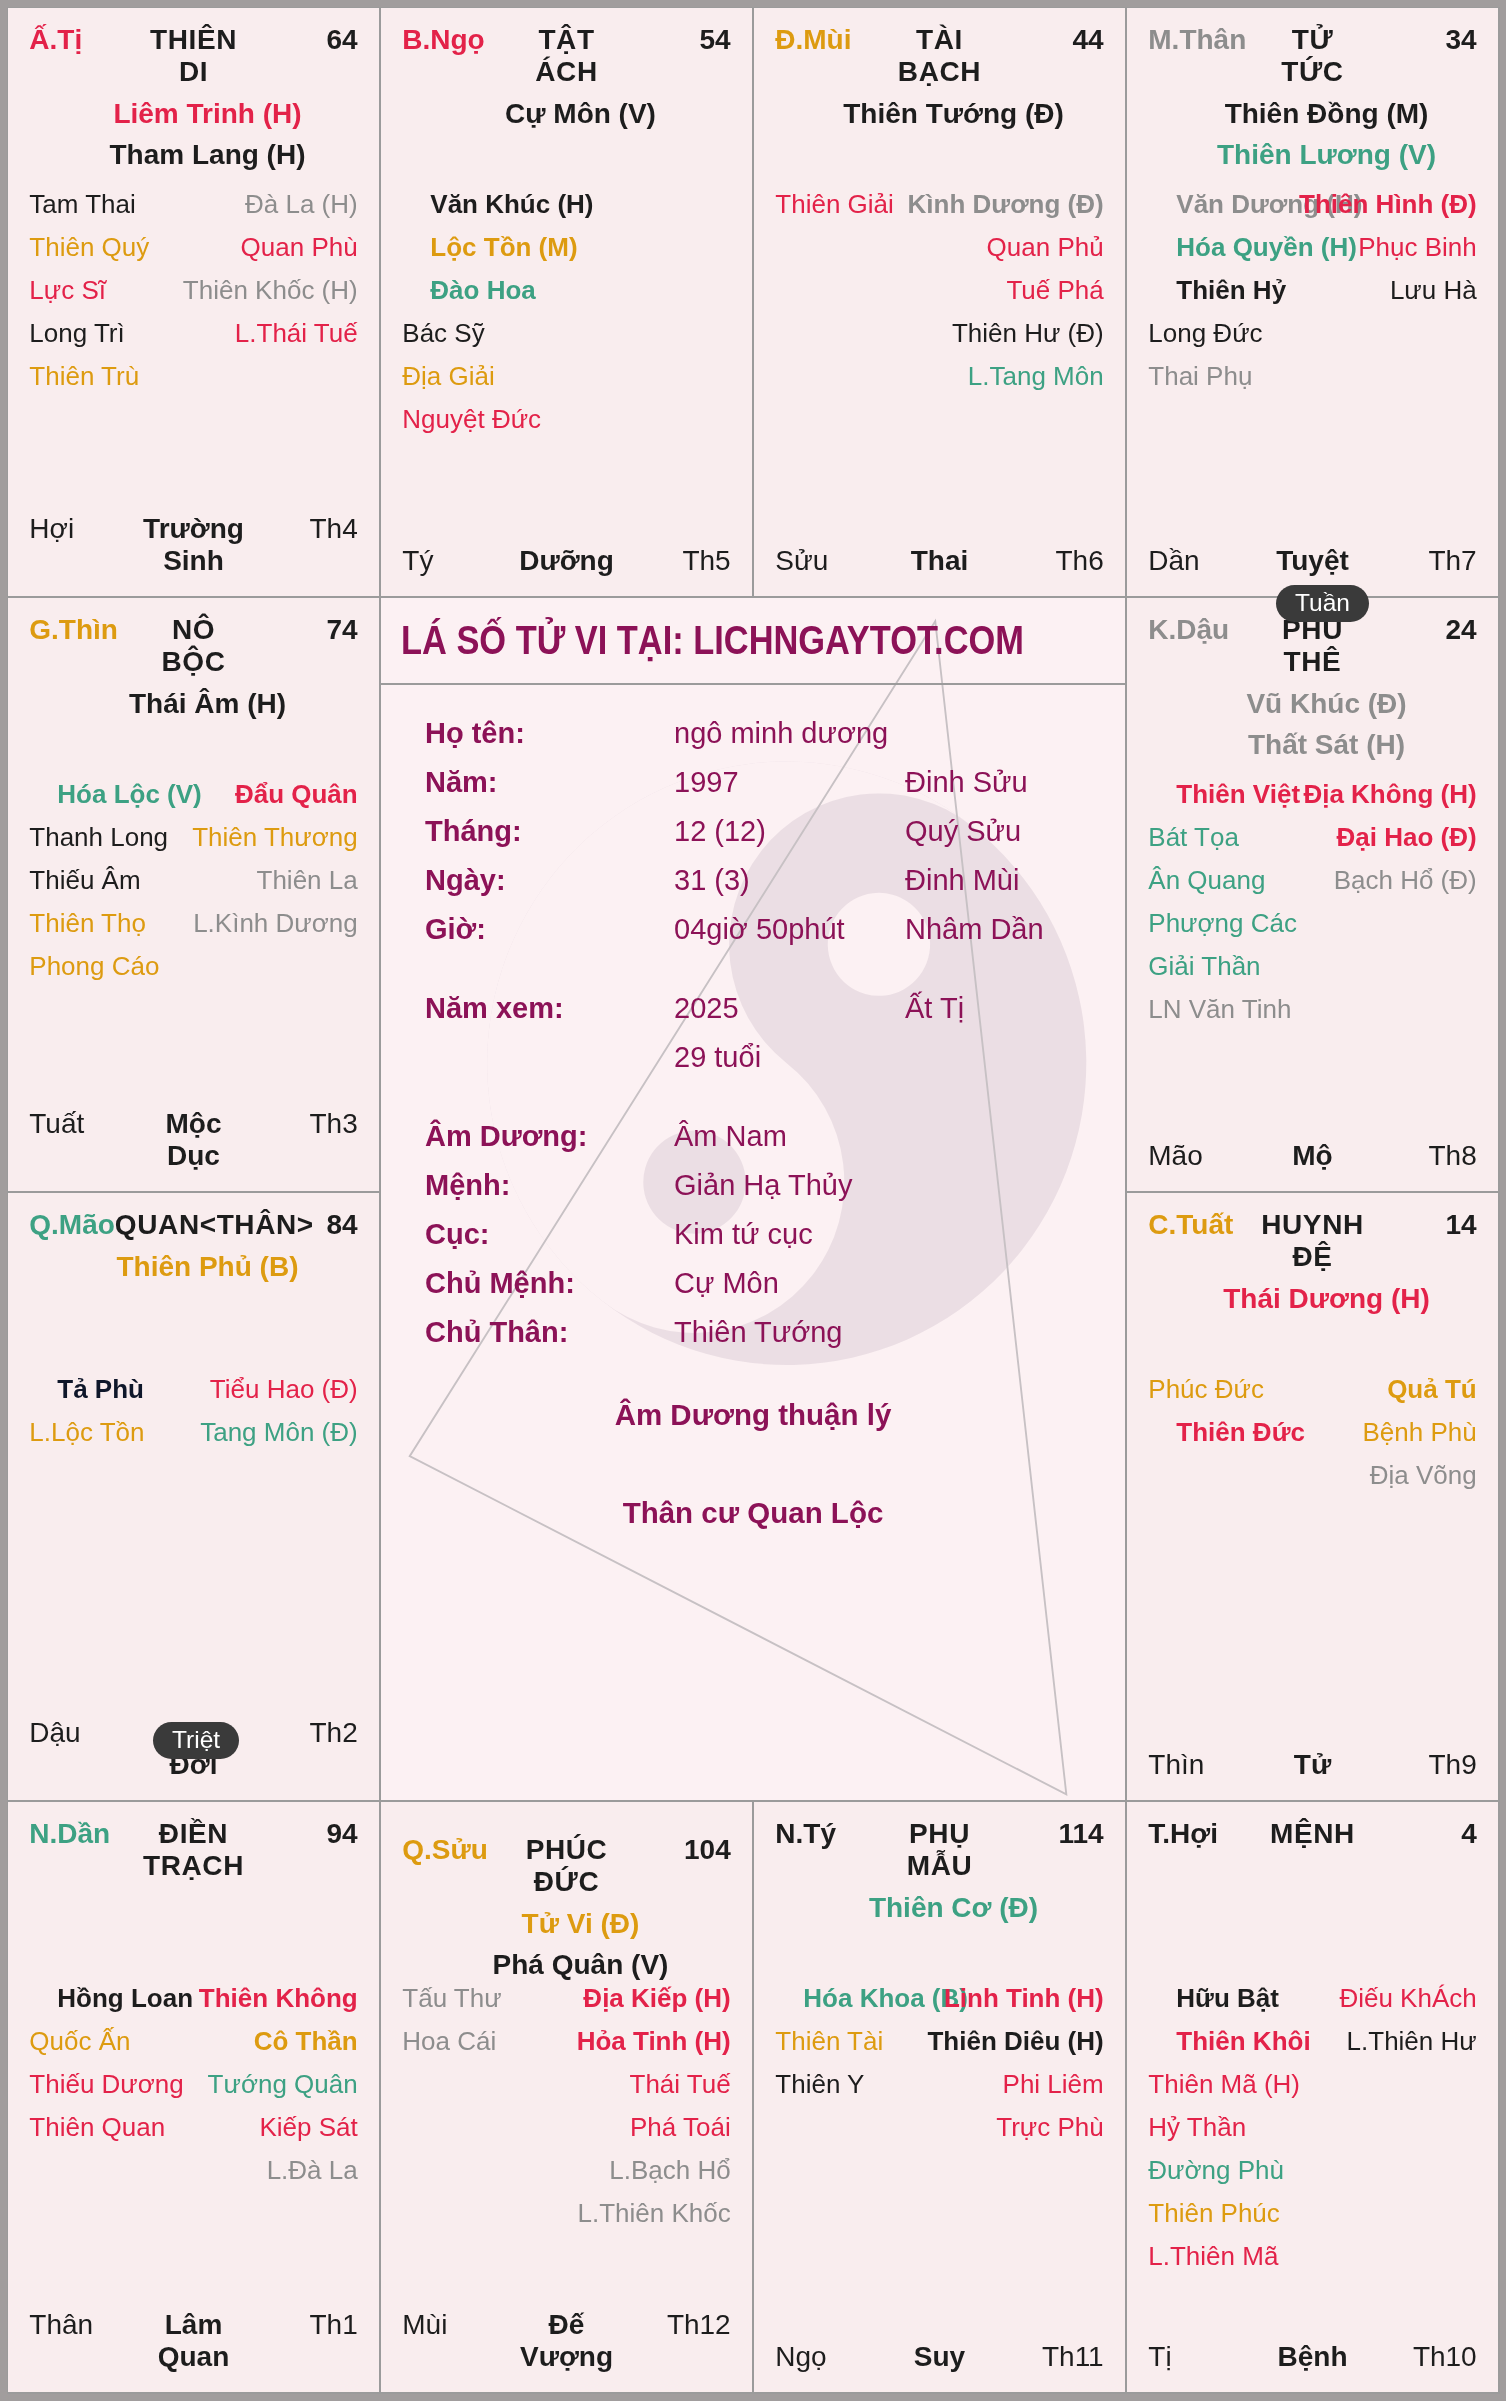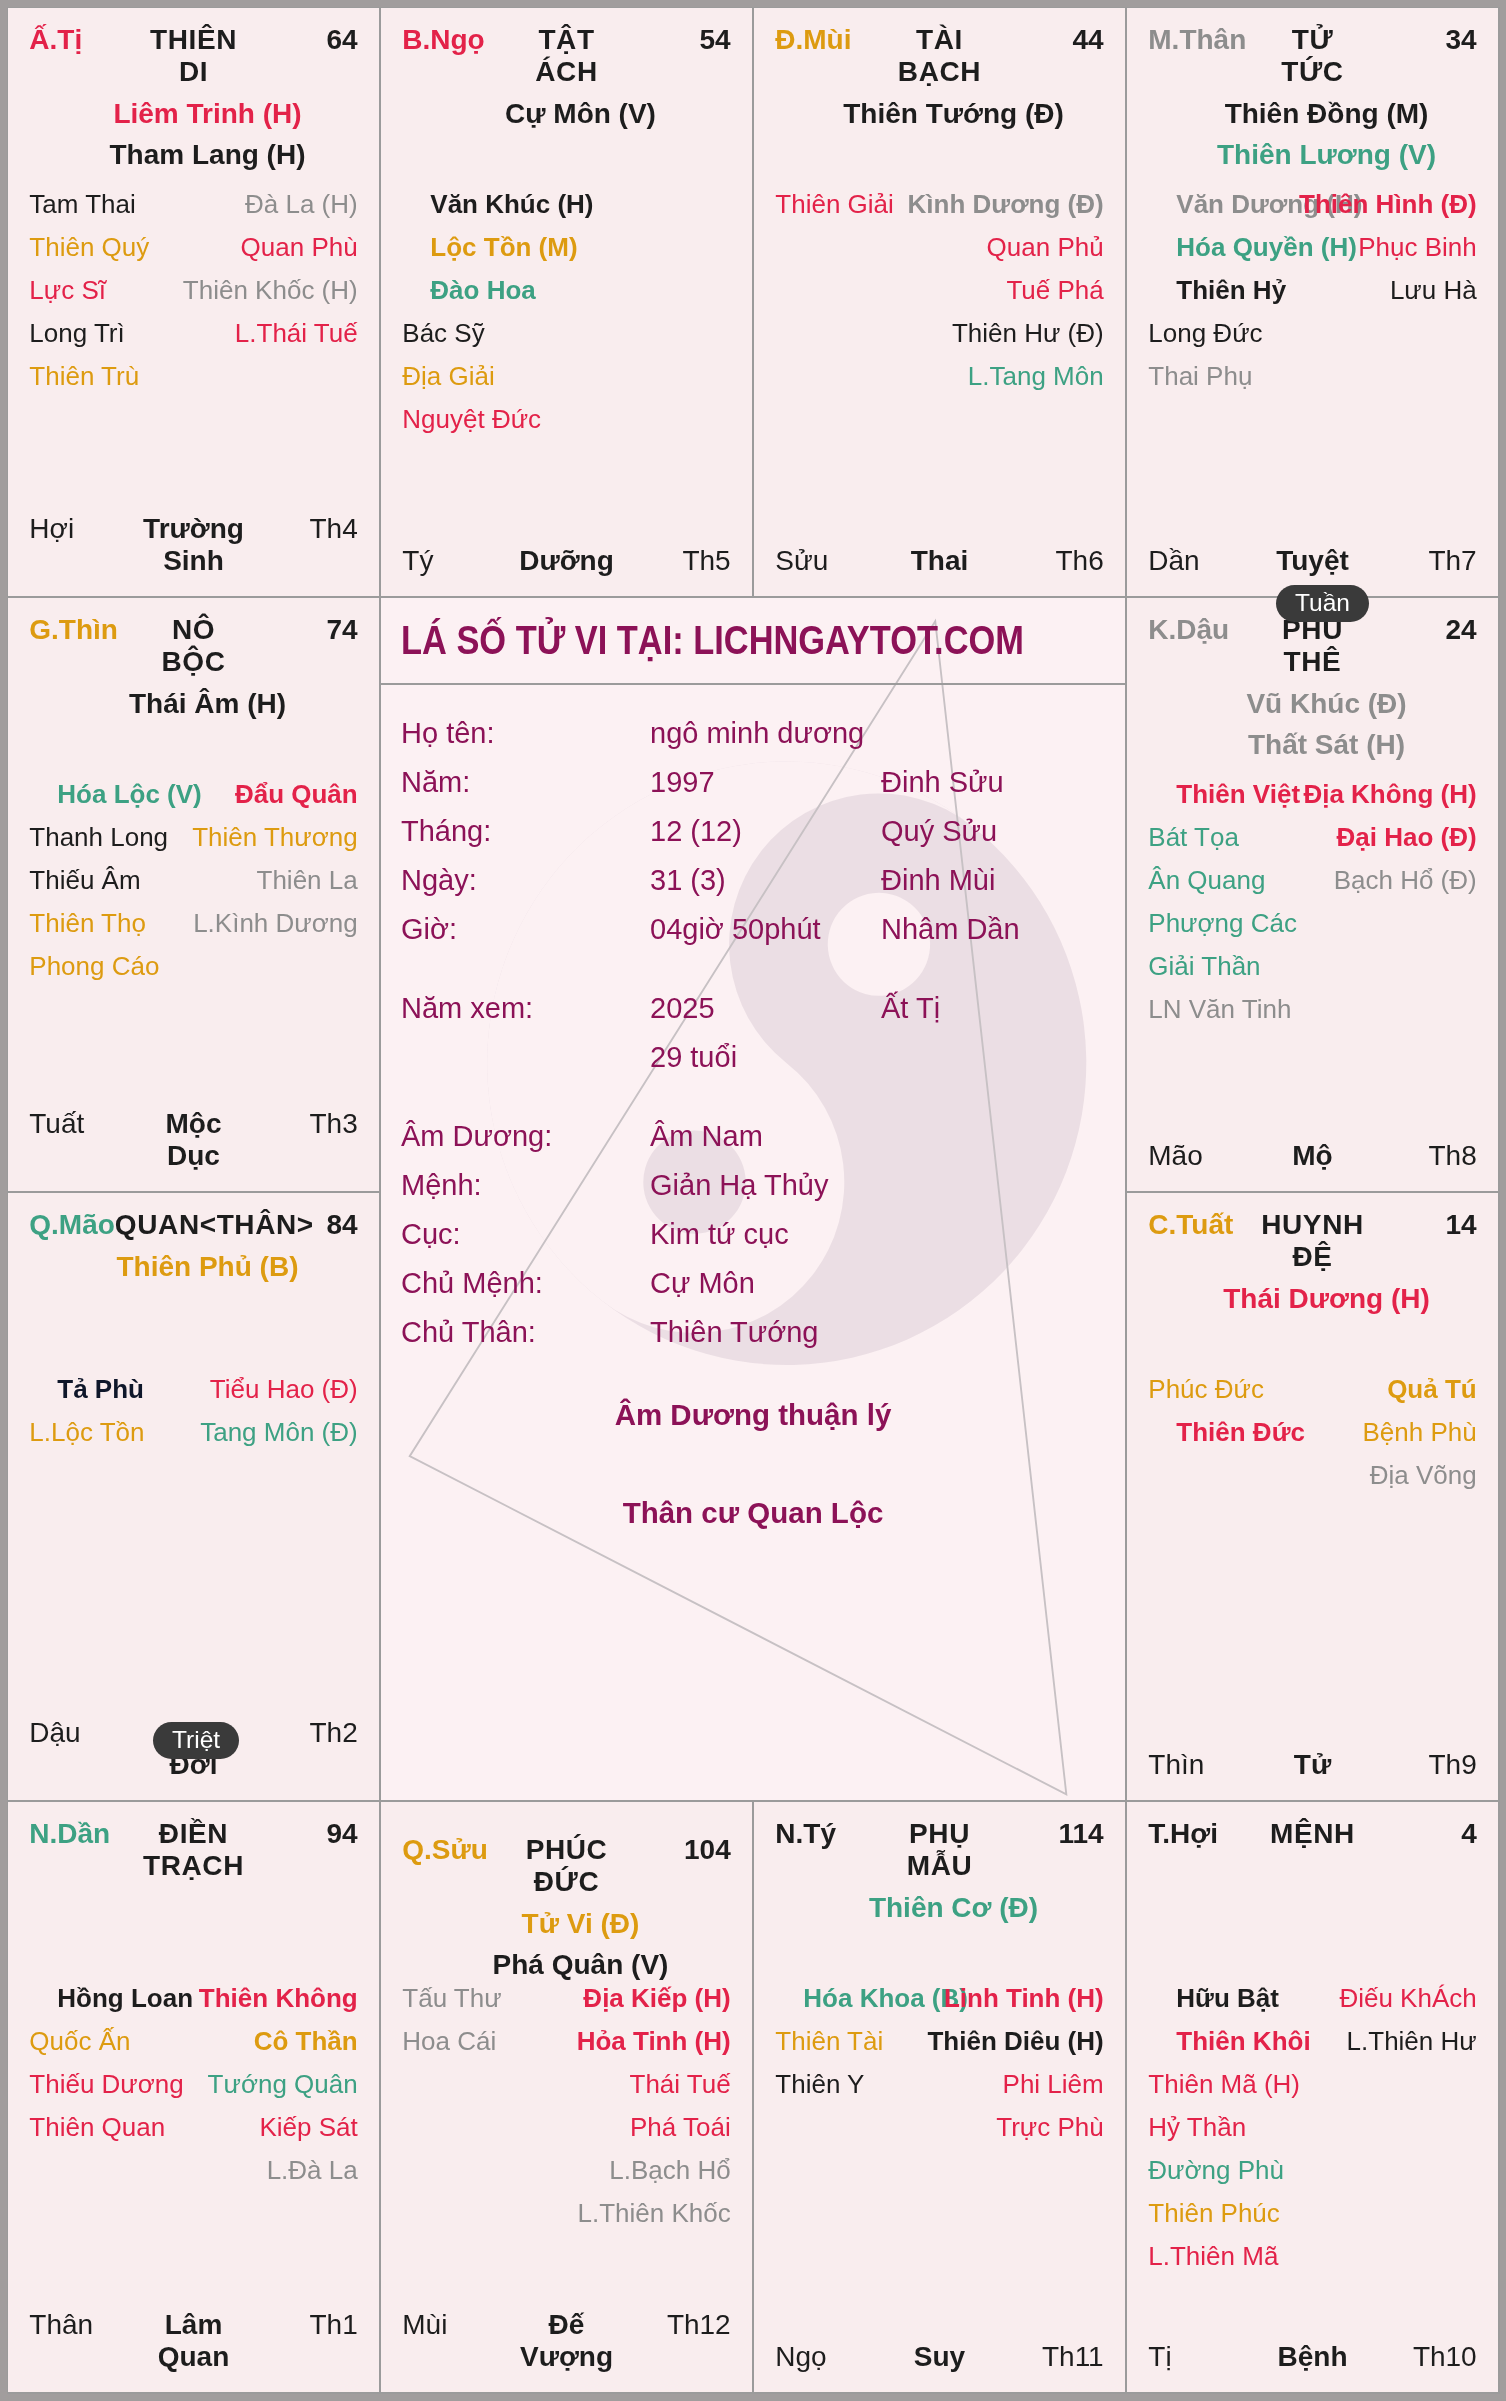--- a/index.html
+++ b/index.html
@@ -67,21 +67,21 @@
     display:flex;align-items:center;
     padding-left:20px;
   }
   .title-bar span{
     font-size:40px;font-weight:700;color:#8c1257;
     transform:scaleX(0.86);transform-origin:left center;
     white-space:nowrap;letter-spacing:0px;
   }
   .info{position:relative;z-index:2;padding:24px 19px 0 20px;}
   .info-row{display:flex;align-items:center;height:49px;font-size:29px;color:#8c1257;}
-  .info-row .label{width:249px;font-weight:400;}
+  .info-row .label{width:249px;font-weight:700;margin-left:24px;}
   .info-row .value{width:231px;}
   .info-row .extra{flex:1;}
   .gap{height:30px;}
   .notes{position:relative;z-index:2;}
   .note{margin-top:49px;text-align:center;font-size:29.5px;font-weight:700;color:#8c1257;height:49px;line-height:49px;}
   .note:first-child{margin-top:33px;}
 
   .badge{
     position:absolute;z-index:6;
     background:#3a3a3a;color:#ffffff;

